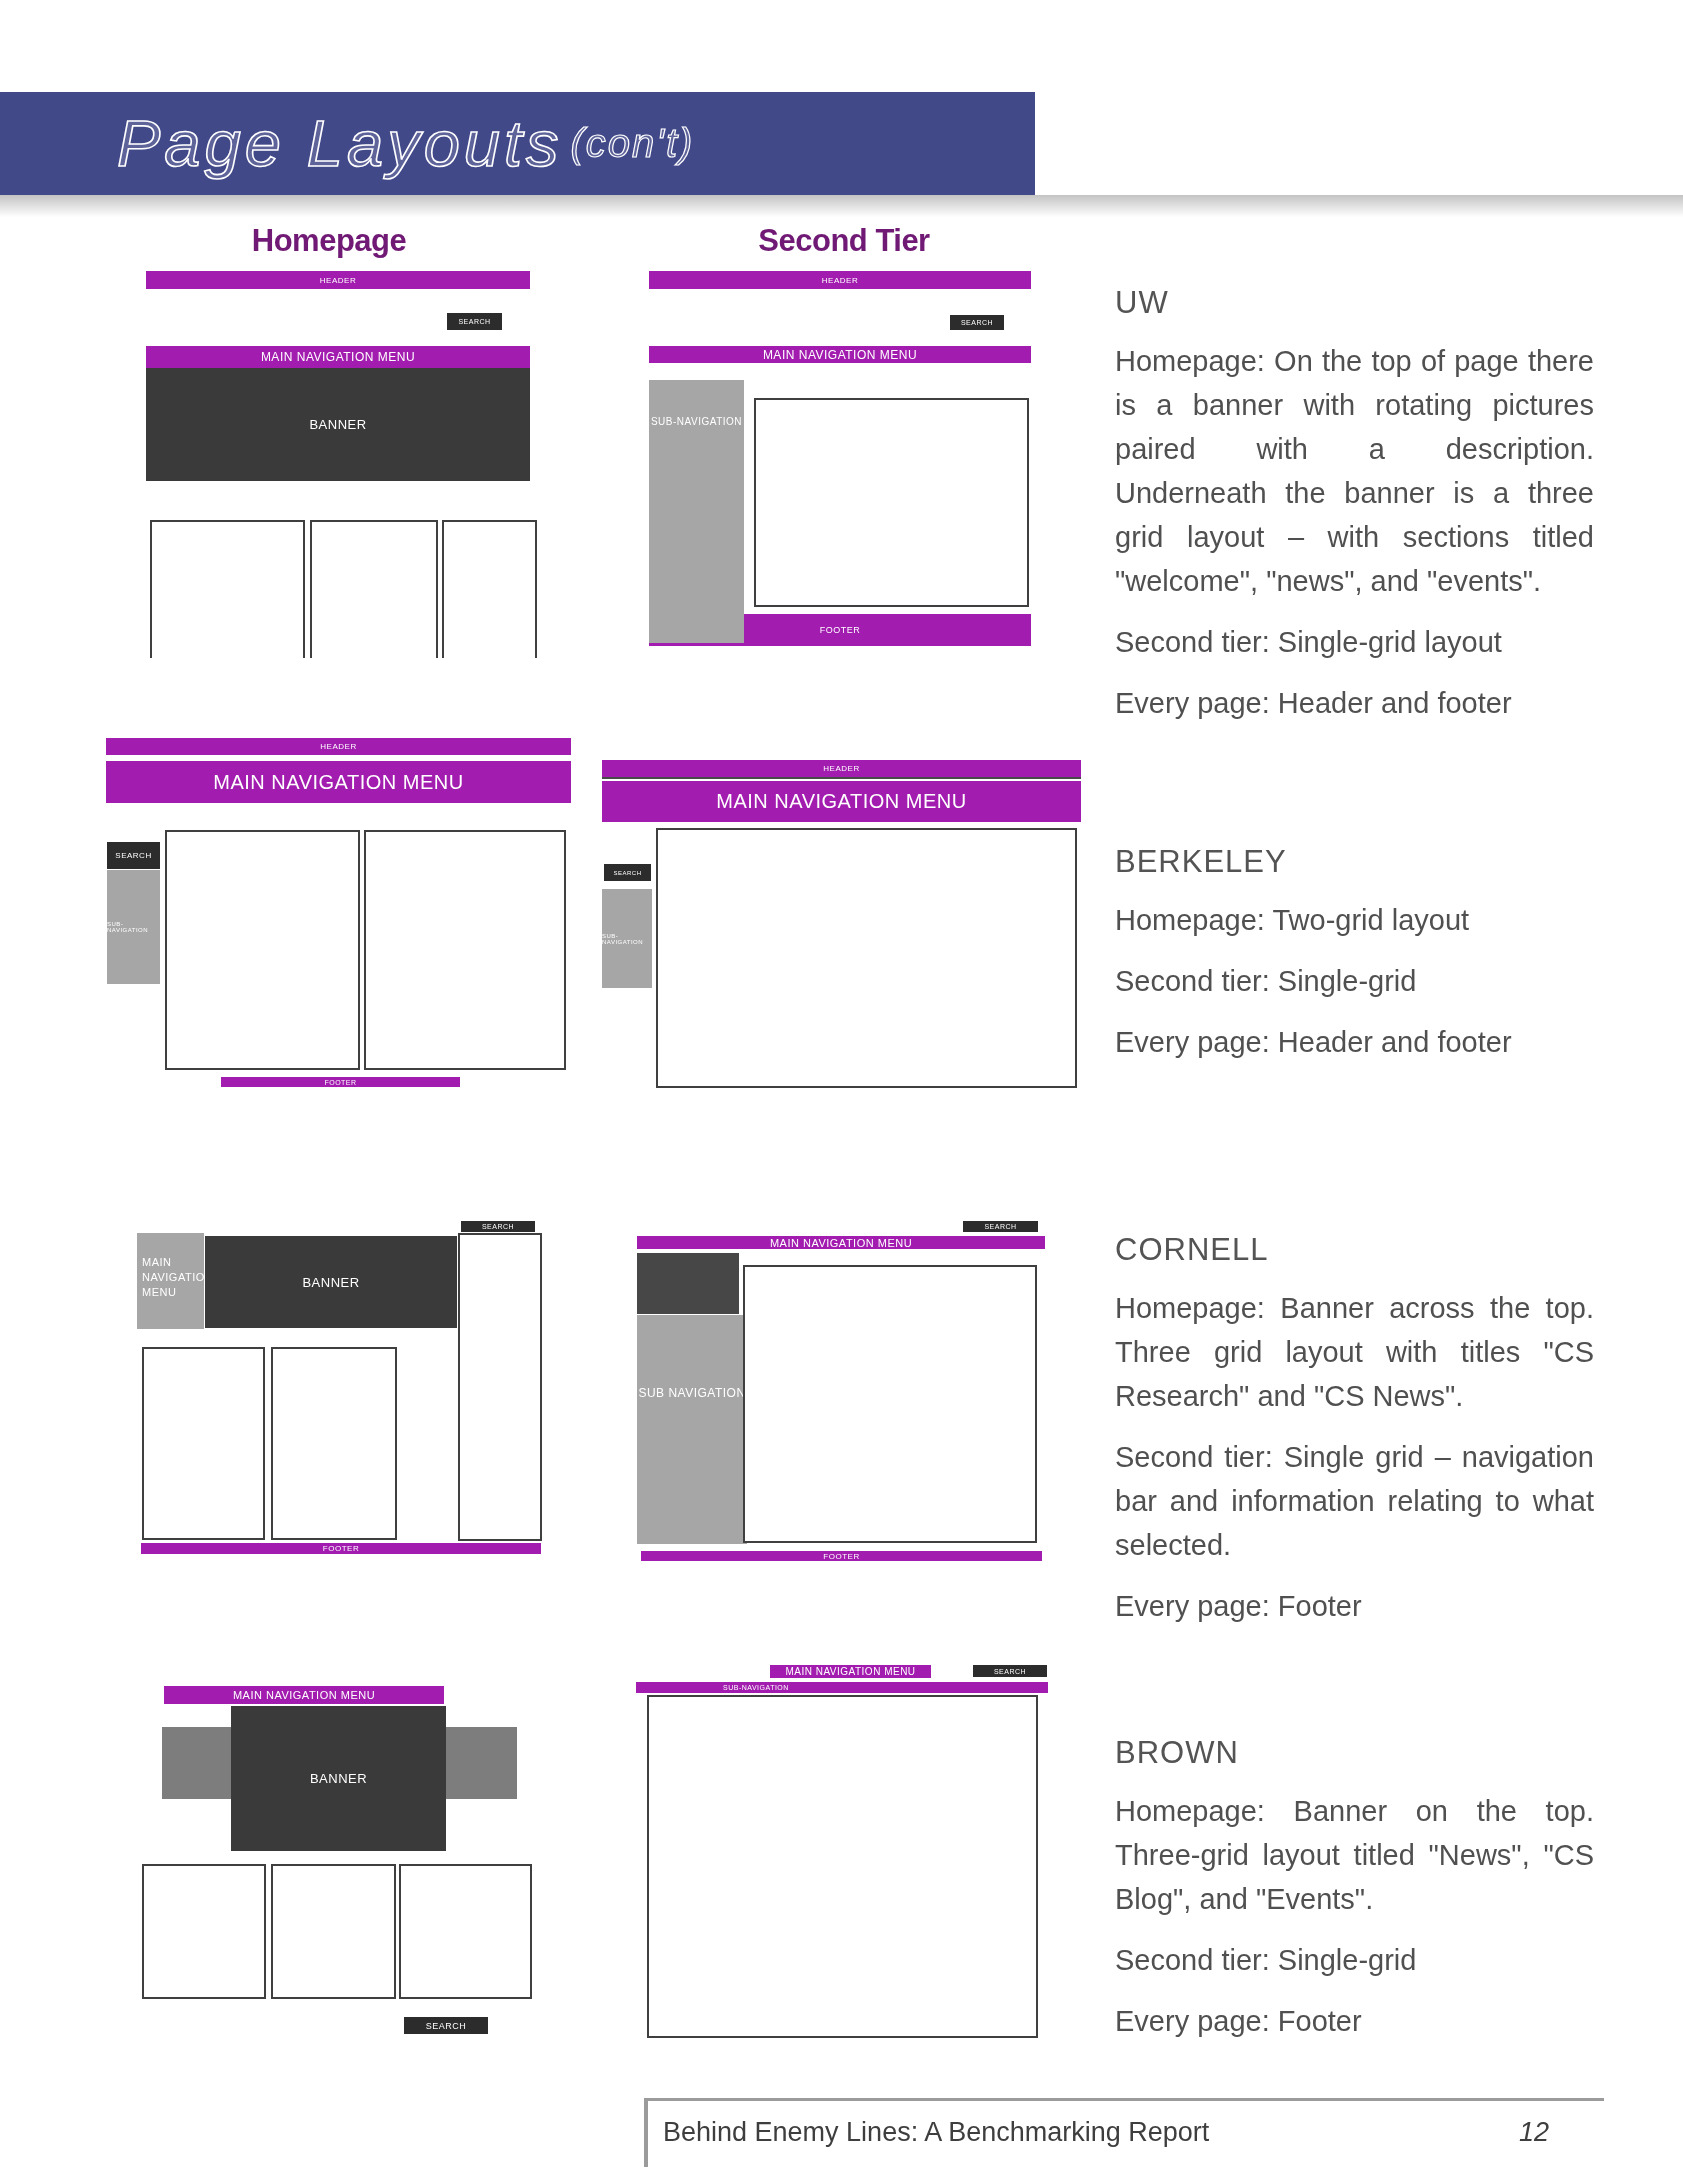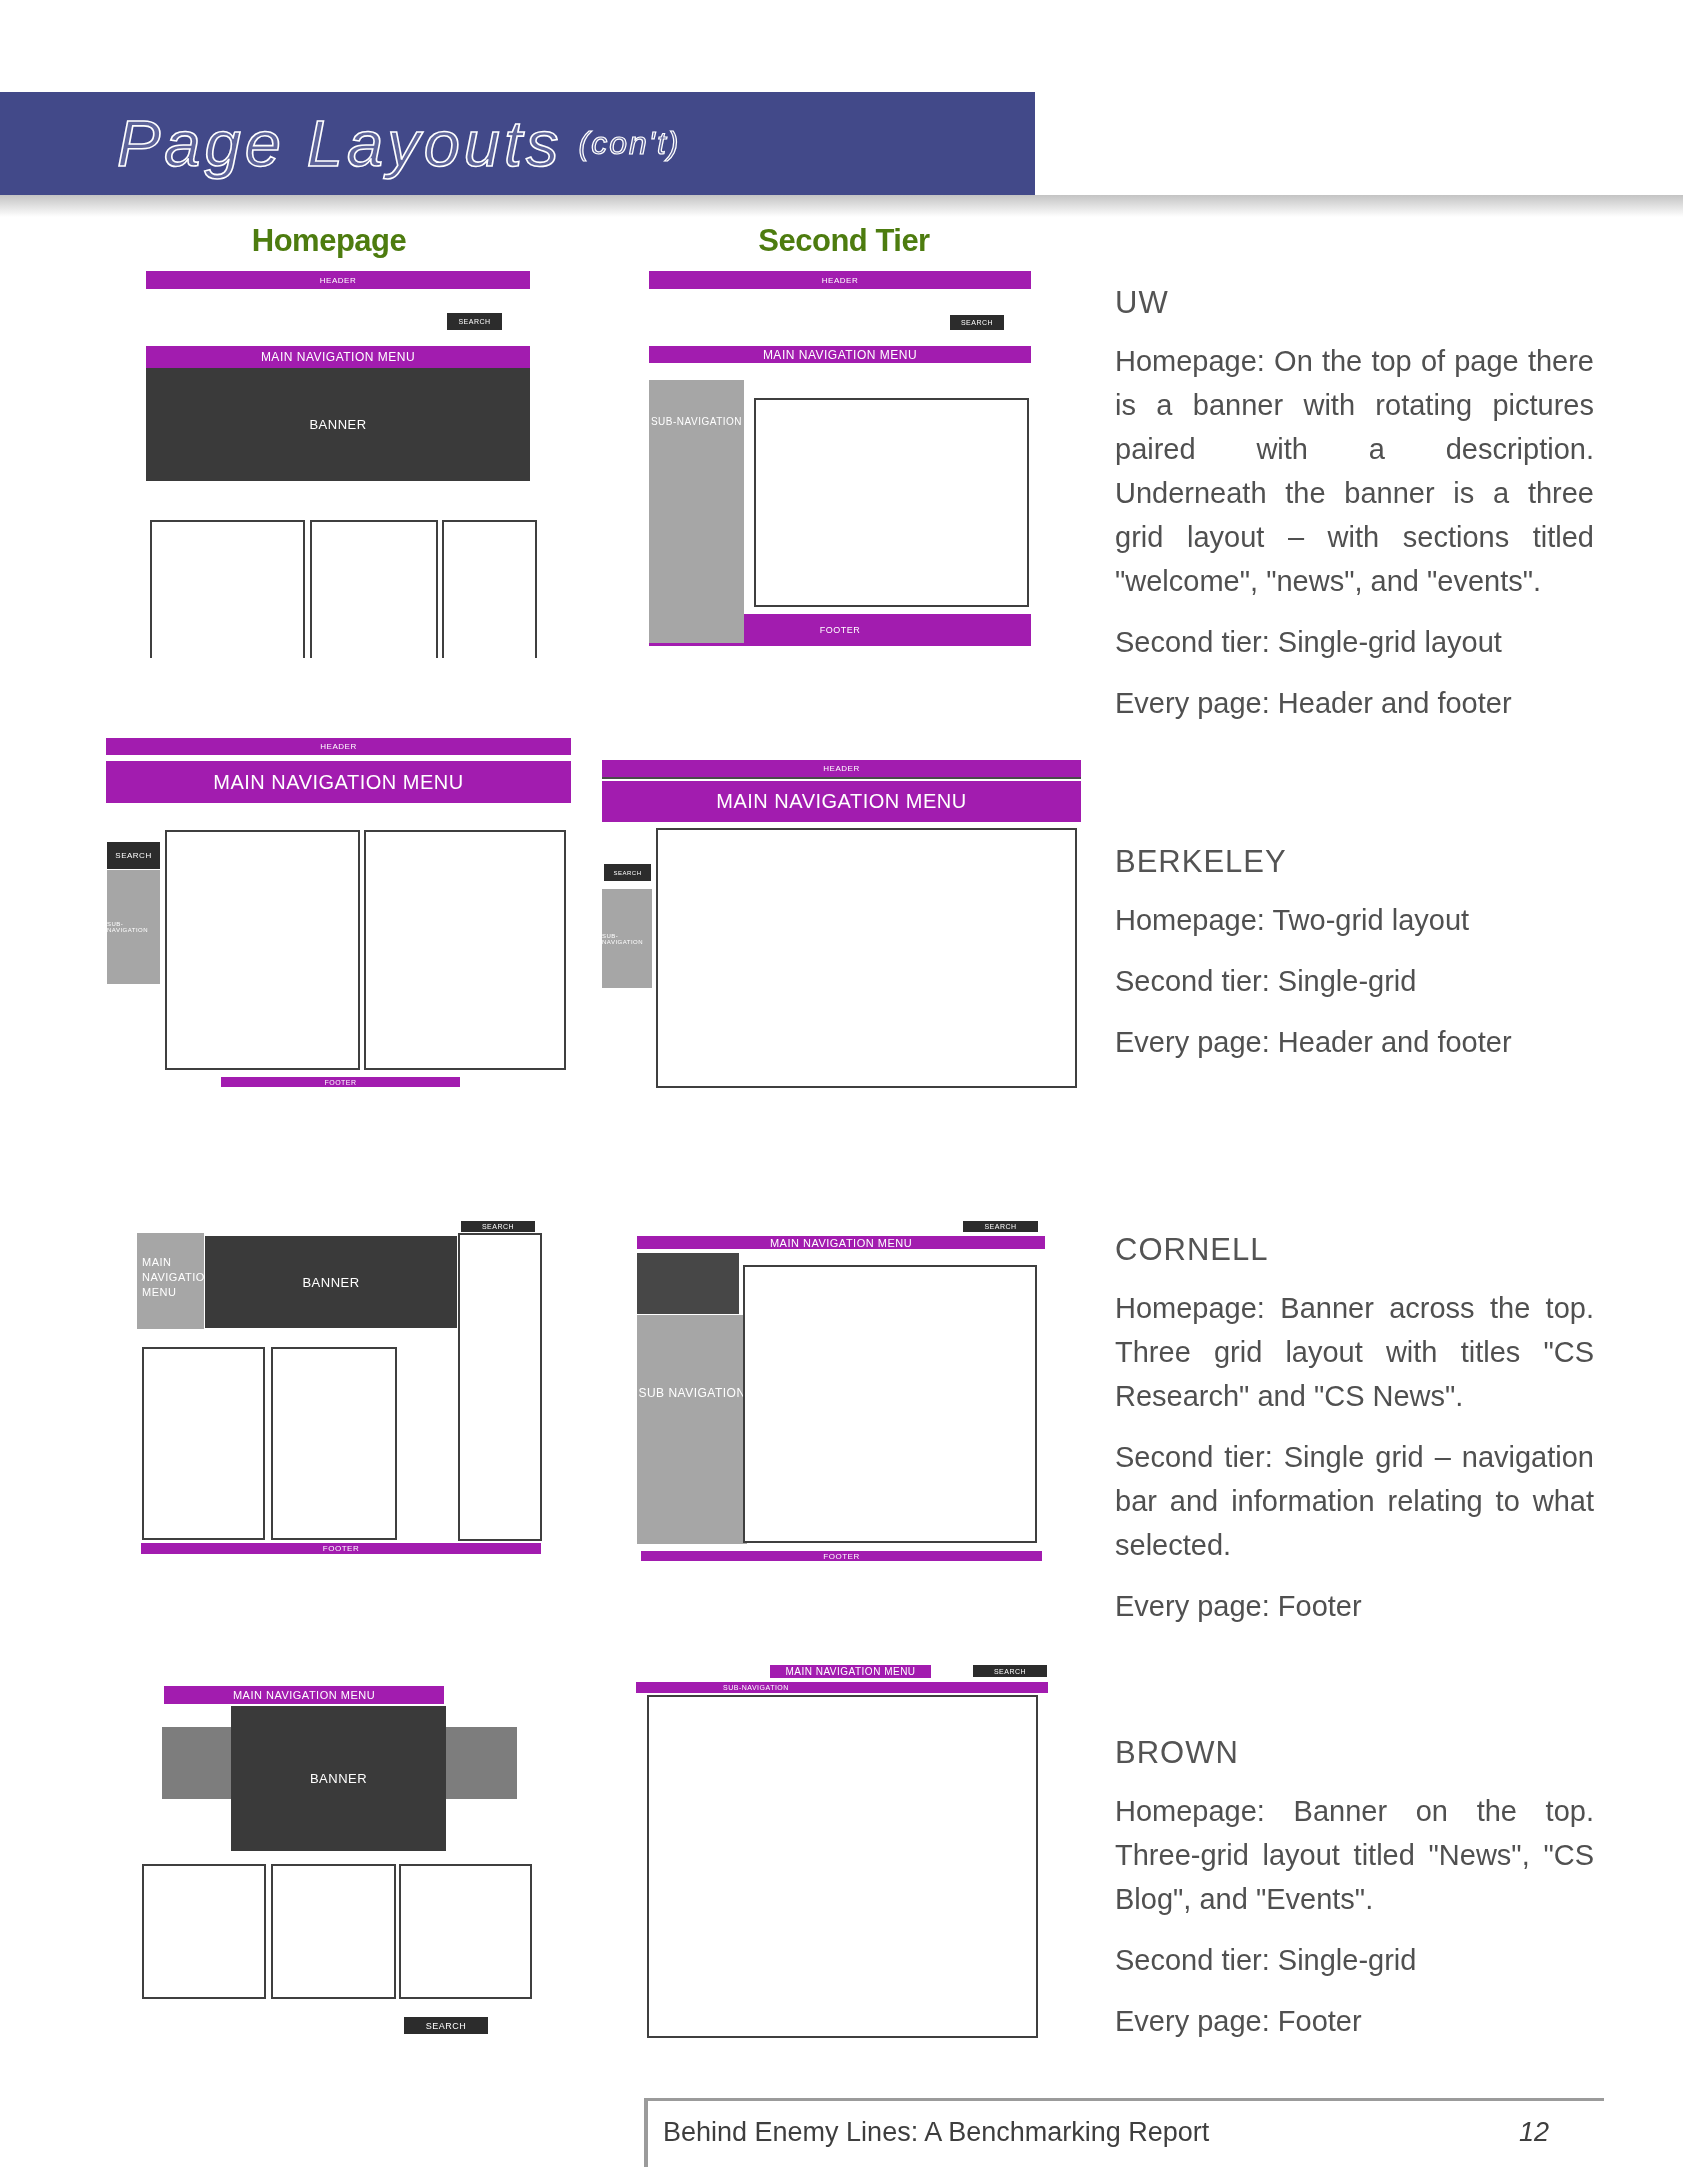--- a/index.html
+++ b/index.html
@@ -20,34 +20,34 @@
     background: #424989;
     display: flex; align-items: center; padding-left: 117px;
   }
   .masthead-title {
     font-style: italic; font-size: 65px; letter-spacing: 4px;
     color: rgba(255,255,255,0.15);
     -webkit-text-stroke: 1.6px #ffffff;
     white-space: nowrap;
   }
   .masthead-suffix {
-    font-style: italic; font-size: 32px; letter-spacing: 2px; margin-left: 16px;
+    font-style: italic; font-size: 40px; letter-spacing: 2px; margin-left: 8px;
     color: rgba(255,255,255,0.15);
     -webkit-text-stroke: 1.2px #ffffff;
     white-space: nowrap;
   }
   .masthead-shadow {
     position: absolute; left: 0; top: 195px; width: 1683px; height: 22px;
     background: linear-gradient(#c3c3c3, #ffffff);
   }
 
   .col-heading {
     position: absolute; top: 223px;
     transform: translateX(-50%);
-    font-size: 31px; font-weight: bold; color: #4d7c0f; letter-spacing: -0.5px;
+    font-size: 31px; font-weight: bold; color: #701a75; letter-spacing: -0.5px;
     white-space: nowrap;
   }
 
   
   .bar, .darkbar, .graybox, .darkbox {
     position: absolute;
     display: flex; align-items: center; justify-content: center;
     color: #ffffff; letter-spacing: 0.5px; overflow: hidden;
   }
   .bar    { background: #a21caf; }

